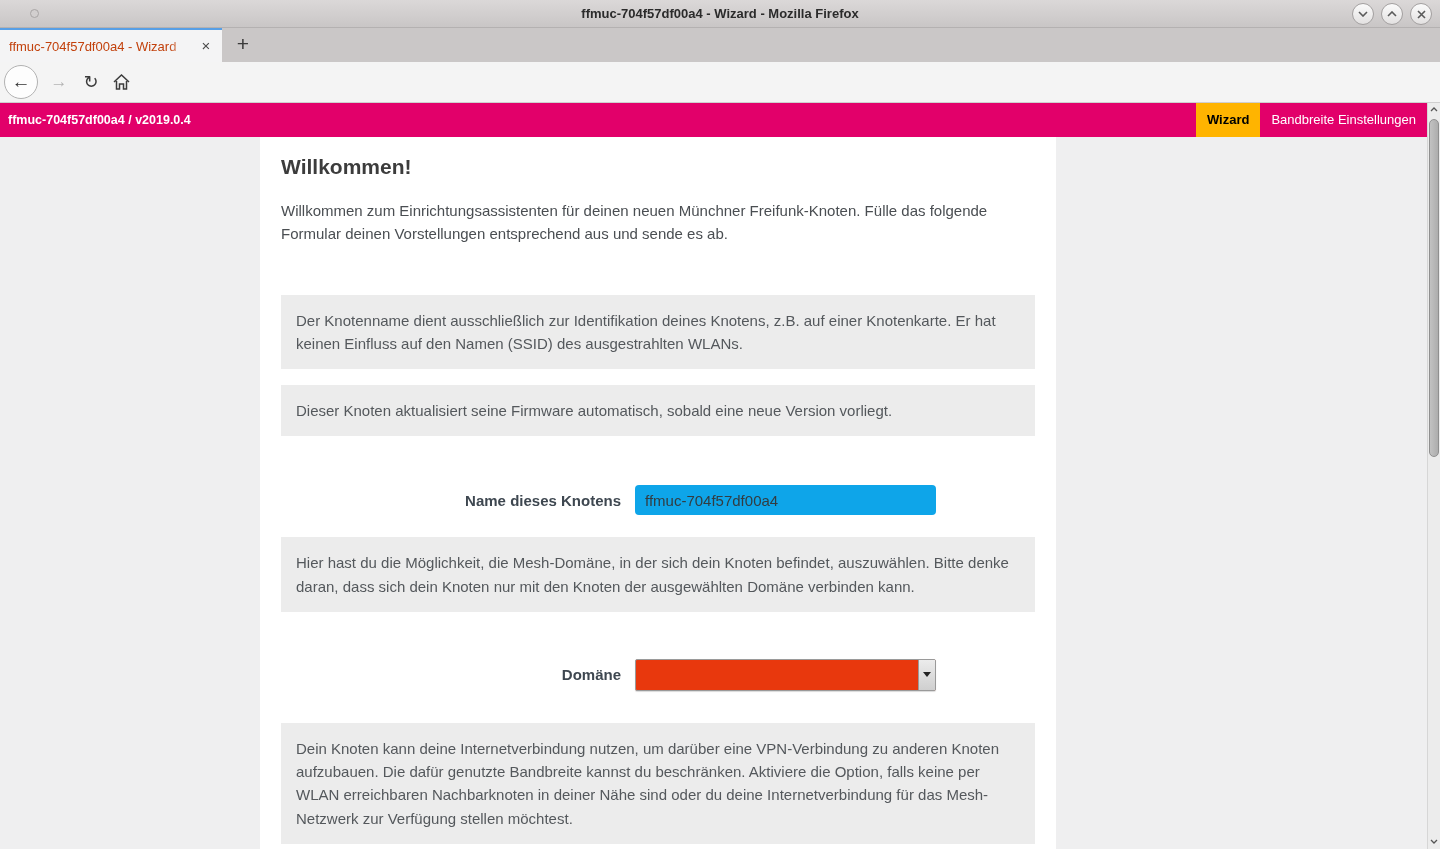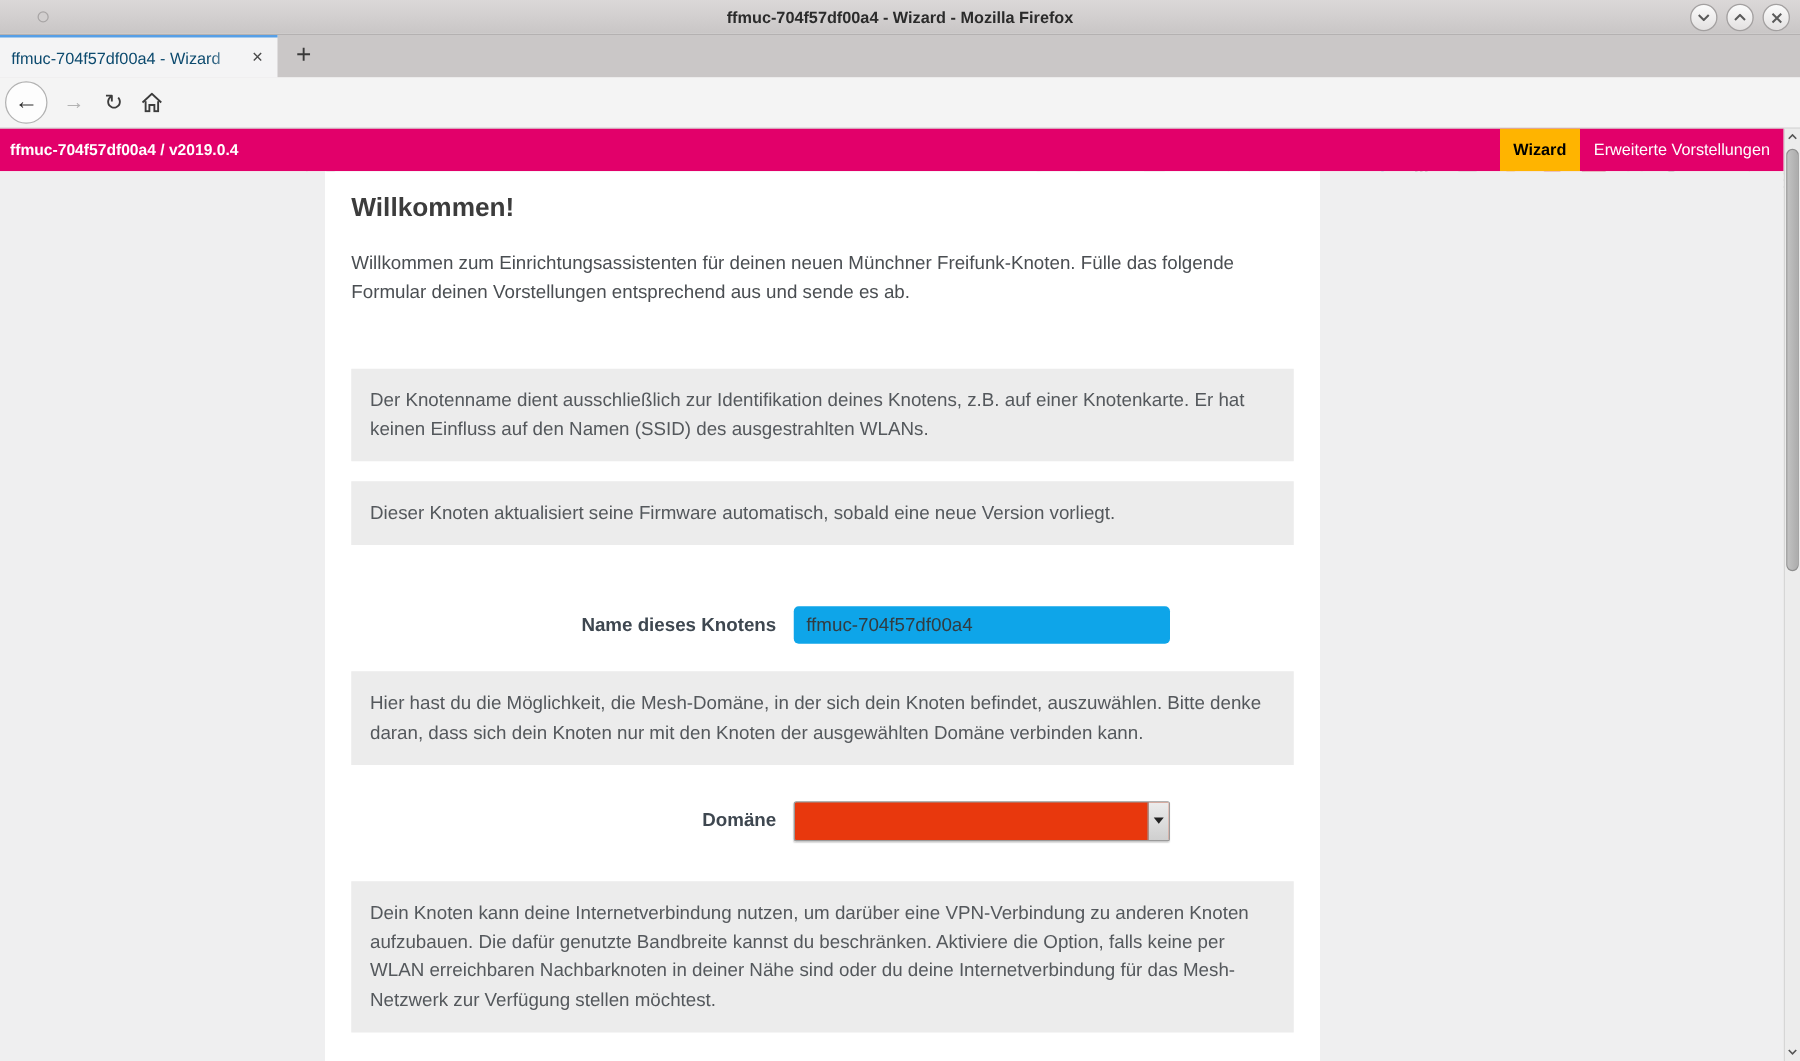--- a/index.html
+++ b/index.html
@@ -16,21 +16,21 @@
   .win-controls { position:absolute; right:8px; top:3px; display:flex; gap:7px; }
   .win-btn { width:22px; height:22px; border-radius:50%; border:1px solid #a3a0a0;
     background:linear-gradient(#fbfbfb,#e3e1e1); display:flex; align-items:center;
     justify-content:center; color:#5a5a5a; cursor:default; }
   .win-btn svg { display:block; }
 
   
   .tabbar { position:absolute; left:0; top:28px; width:1440px; height:34px; background:#cac7c7; }
   .tab { position:absolute; left:0; top:0; width:222px; height:34px; background:#f4f4f5;
     border-top:2px solid #579fe6; display:flex; align-items:center; padding:0 6px 0 9px; }
-  .tab-label { flex:1; font-size:13px; color:#0c4a6e; white-space:nowrap; overflow:hidden;
+  .tab-label { flex:1; font-size:13px; color:#c2410c; white-space:nowrap; overflow:hidden;
     -webkit-mask-image:linear-gradient(to right,#000 85%,transparent 98%);
     mask-image:linear-gradient(to right,#000 85%,transparent 98%); }
   .tab-close { width:20px; height:20px; text-align:center; line-height:19px;
     font-size:15px; color:#4a4a4a; border-radius:2px; }
   .newtab-btn { position:absolute; left:226px; top:2px; width:34px; height:30px;
     text-align:center; line-height:28px; font-size:21px; color:#3a3a3a; }
 
   
   .toolbar { position:absolute; left:0; top:62px; width:1440px; height:41px;
     background:#f4f4f4; border-bottom:1px solid #cfcfcf; display:flex; align-items:center; }
@@ -90,21 +90,21 @@
   h1.welcome { font-size:21px; font-weight:bold; color:#3c3c3c; margin-bottom:20px; }
   .intro { font-size:15px; color:#4a4e52; line-height:1.55; margin-bottom:17px; }
   .note { background:#ececec; padding:14px 15px; font-size:15px; color:#54585c;
     line-height:1.55; }
   .note-1 { margin-top:16px; }
   .note-2 { margin-top:49px; }
   .note-3 { margin-top:22px; }
   .note-4 { margin-top:32px; }
   .form-row { display:flex; align-items:center; }
   .row-name { margin-top:49px; }
-  .row-domain { margin-top:29px; }
+  .row-domain { margin-top:47px; }
   .form-label { width:340px; text-align:right; font-size:15px; font-weight:bold;
     color:#3e4750; margin-right:14px; }
   .text-input { width:301px; height:30px; background:#0ea5e9; border:none;
     border-radius:4px; font-family:Liberation Sans, sans-serif;
     font-size:15px; color:#333c41; padding:0 10px; outline:none; }
   .select-box { width:301px; height:32px; border:1px solid #9a9a9a; border-radius:2px;
     background:#e8380d; display:flex; box-shadow:0 1px 1px rgba(0,0,0,.15); }
   .select-value { flex:1; }
   .select-arrow { width:17px; background:linear-gradient(#ececec,#cfcfcf);
     border-left:1px solid #9a9a9a; display:flex; align-items:center; justify-content:center; }
@@ -232,21 +232,21 @@
     </span>
     <span class="tb-sep"></span>
     <span class="menu-icon">☰</span>
   </div>
 </div>
 
 <div class="site-header" style="background:#e2006a;gap:28px;">
   <div class="site-host">ffmuc-704f57df00a4 / v2019.0.4</div>
   <div class="site-nav">
     <div class="site-nav-item active" style="background:#ffb400;">Wizard</div>
-    <div class="site-nav-item">Erweiterte Vorstellungen</div>
+    <div class="site-nav-item">Bandbreite Einstellungen</div>
   </div>
 </div>
 
 <div class="page">
   <div class="content-col">
     <h1 class="welcome">Willkommen!</h1>
     <p class="intro">Willkommen zum Einrichtungsassistenten für deinen neuen Münchner Freifunk-Knoten. Fülle das folgende Formular deinen Vorstellungen entsprechend aus und sende es ab.</p>
 
     <div class="note note-2">Der Knotenname dient ausschließlich zur Identifikation deines Knotens, z.B. auf einer Knotenkarte. Er hat keinen Einfluss auf den Namen (SSID) des ausgestrahlten WLANs.</div>
 

